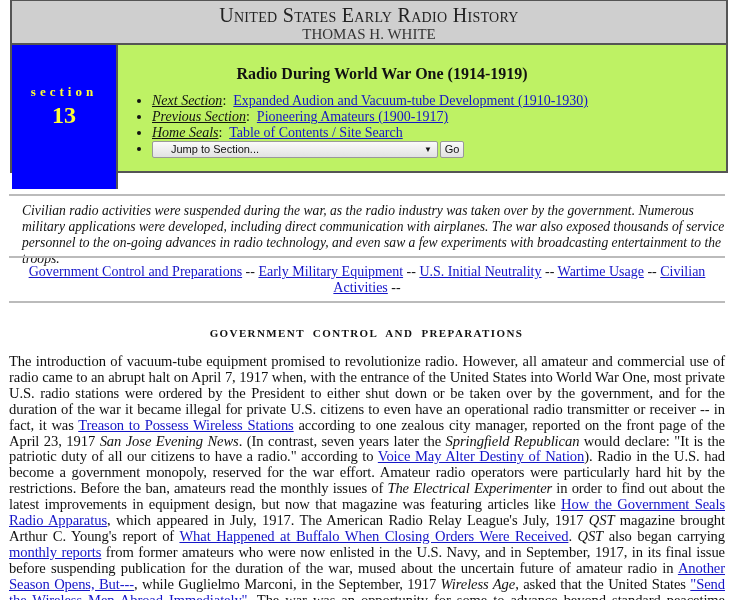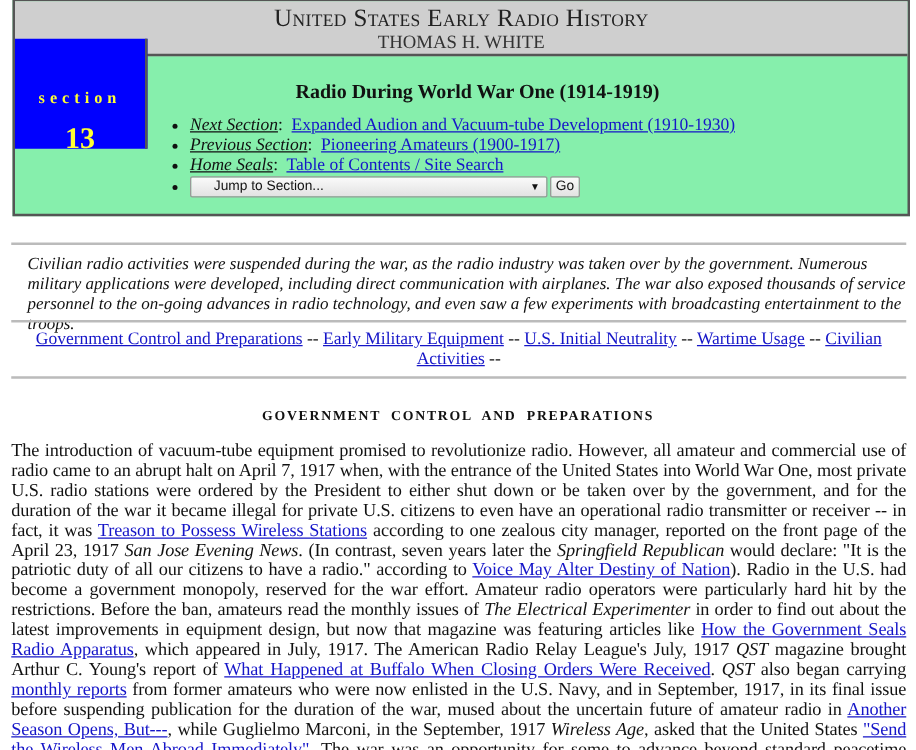--- a/index.html
+++ b/index.html
@@ -9,40 +9,40 @@
     color:#111;
     font-size:15px;
     line-height:16px;
     position:relative;
   }
   a { color:#1a0dab; color:#1515c8; text-decoration:underline; }
   #hdr {
     position:absolute; left:10px; top:0; width:714px; height:170px;
     border:2px solid #555;
     border-top-width:1px;
-    background:#86efac;
+    background:#bef264;
   }
   #hdr-title {
     position:absolute; left:0; top:0; width:714px; height:42px;
     background:#cfcfcf;
     border-bottom:2px solid #555;
     text-align:center;
   }
   #site-title {
     font-variant:small-caps; font-size:20px; line-height:22px; color:#222;
     padding-top:3px; letter-spacing:0.3px;
   }
   #author { font-size:15px; line-height:16px; color:#333; }
   #sec-cell {
-    position:absolute; left:0; top:30px; width:104px; height:88px;
+    position:absolute; left:0; top:44px; width:104px; height:144px;
     background:#0000ff; border-right:2px solid #555;
     text-align:center; color:#ffff33; font-weight:bold;
   }
   #sec-label { margin-top:40px; font-size:13px; letter-spacing:4px; line-height:14px; }
-  #sec-num { font-size:24px; line-height:28px; margin-top:12px; }
+  #sec-num { font-size:24px; line-height:28px; margin-top:2px; }
   #hdr-main { position:absolute; left:106px; top:44px; width:528px; height:126px; }
   #page-title {
     text-align:center; font-weight:bold; font-size:16px; line-height:18px;
     margin-top:20px;
   }
   #nav-list { list-style:disc; margin:10px 0 0 0; padding-left:34px; font-size:14px; line-height:16px; }
   #nav-list li { margin:0; }
   #nav-list .lbl { font-style:italic;text-decoration:underline; }
   #jump-row { margin-top:1px; }
   #jump-select {

